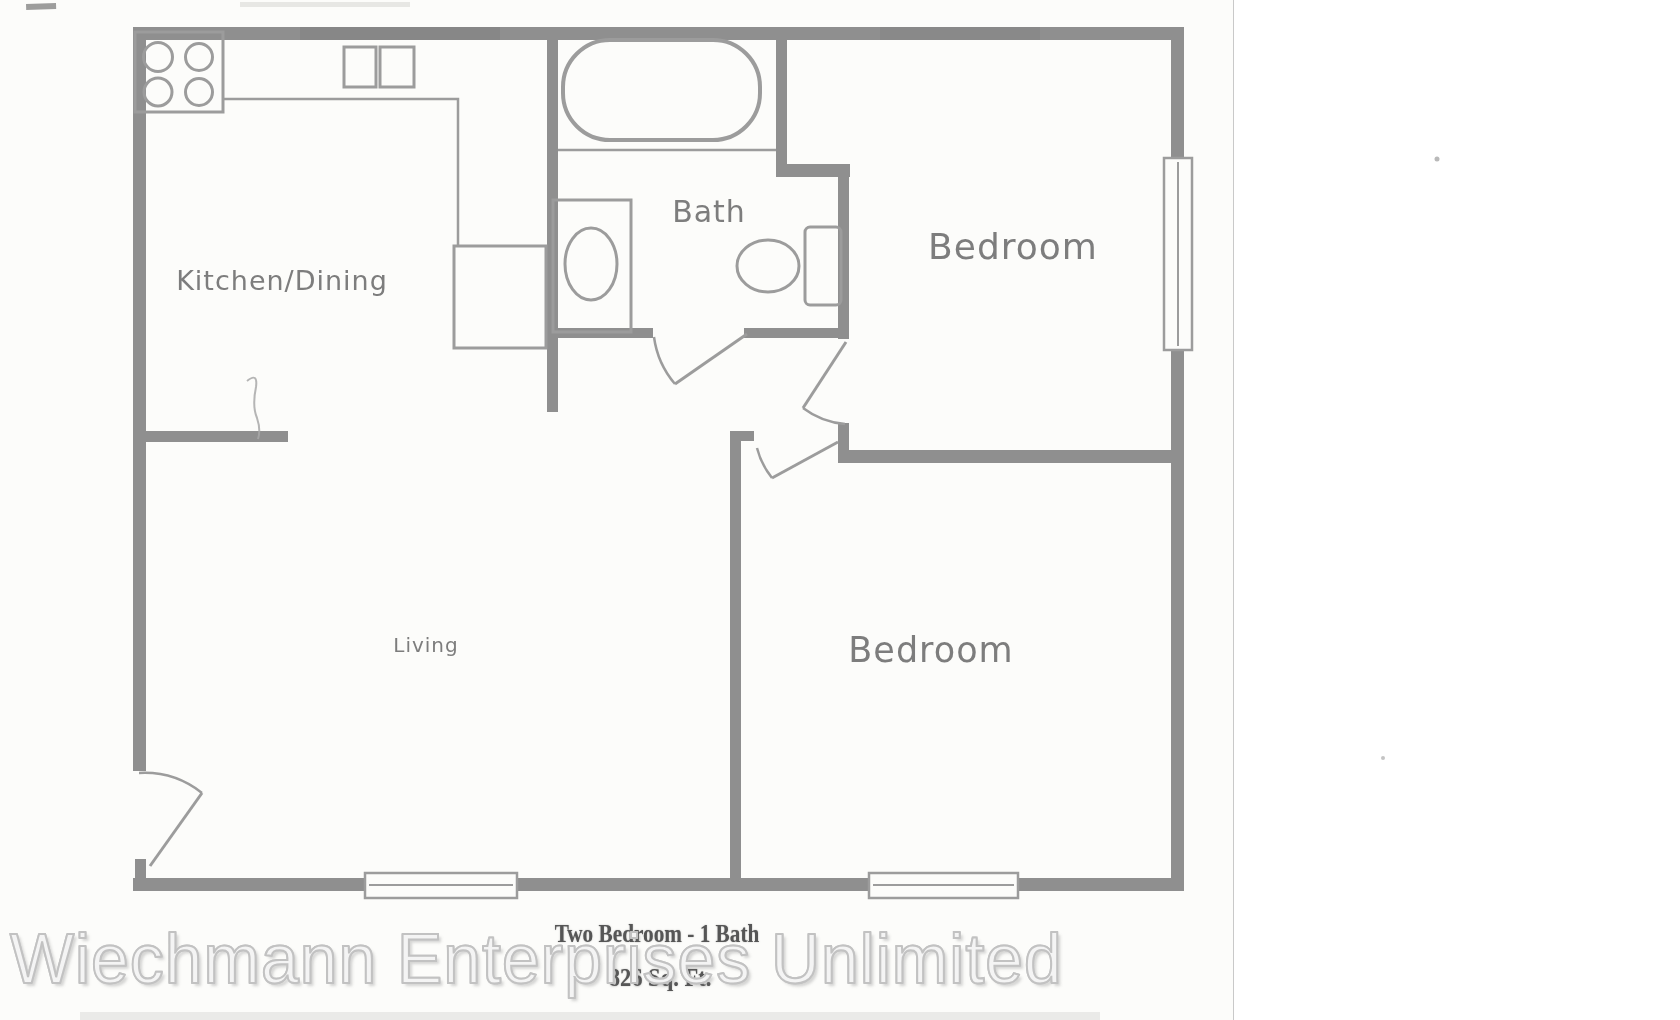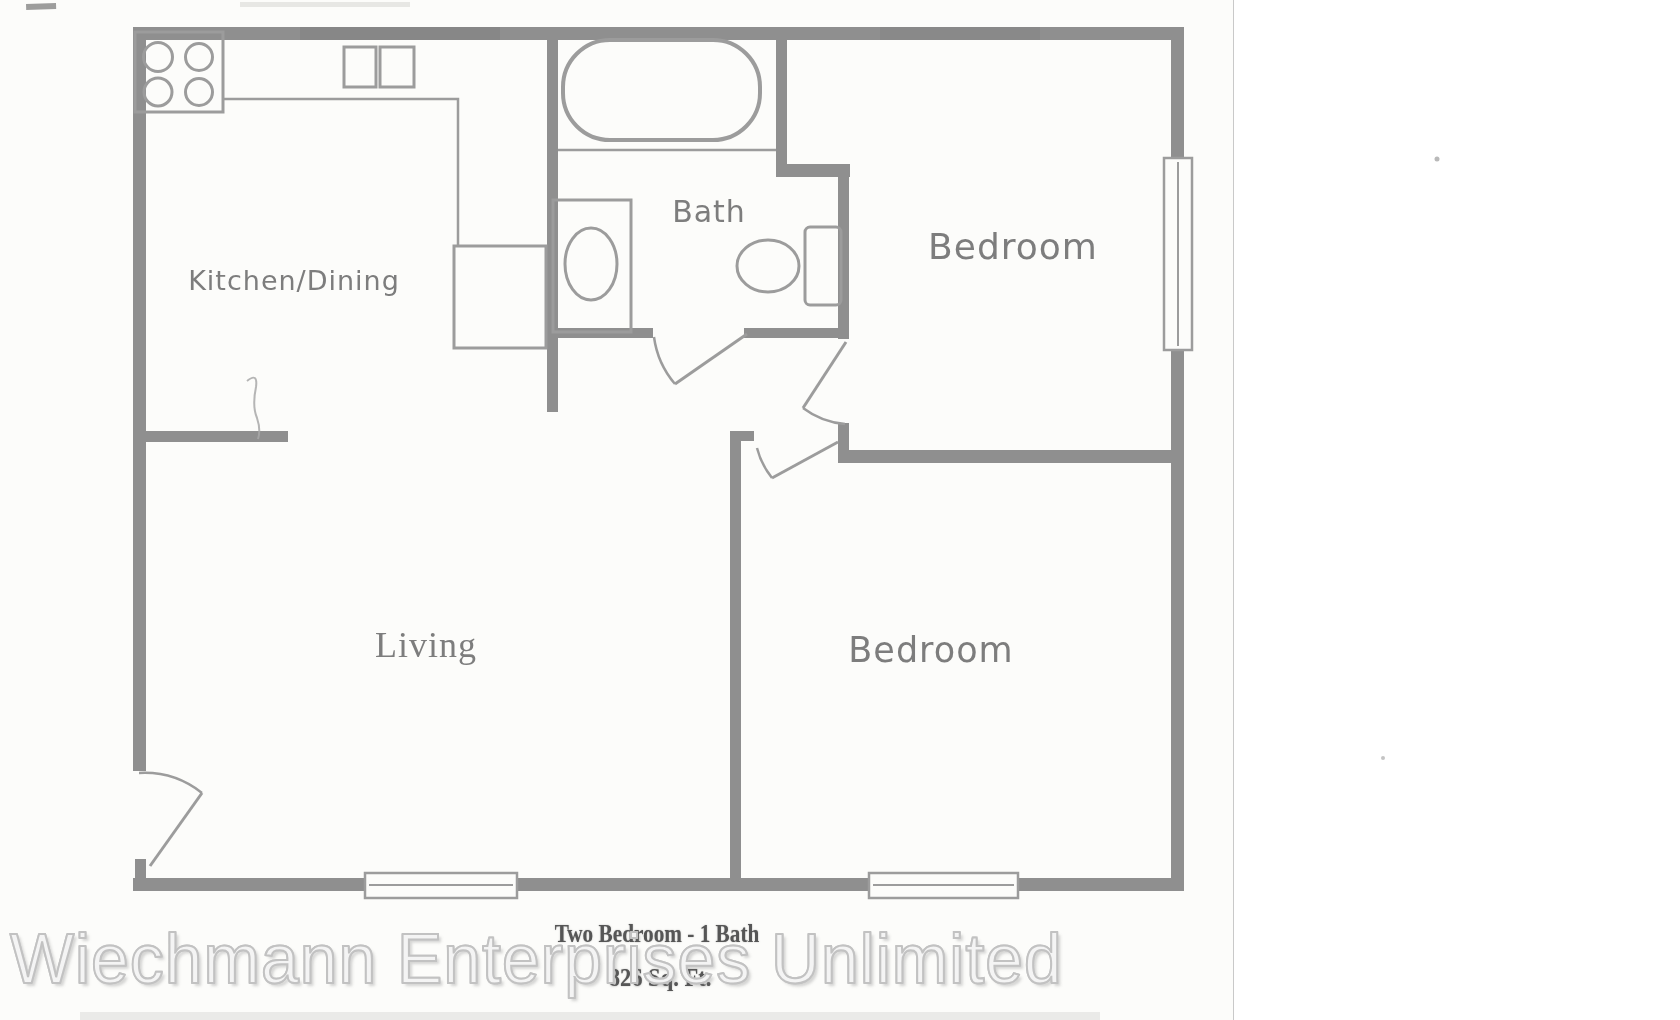--- a/index.html
+++ b/index.html
@@ -13,24 +13,24 @@
   }
   .right-panel{
     position:absolute;left:1234px;top:0;width:446px;height:1020px;background:#ffffff;
   }
   svg.plan{position:absolute;left:0;top:0;}
   .room-label{
     position:absolute;transform:translate(-50%,-50%);
     font-family:"DejaVu Sans",sans-serif;color:#7d7d7d;
     letter-spacing:1px;white-space:nowrap;
   }
-  .lbl-kitchen{left:294px;top:280px;font-size:27px;}
+  .lbl-kitchen{left:282px;top:280px;font-size:27px;}
   .lbl-bath{left:672px;top:211px;font-size:30px;margin-left:37px;}
   .lbl-bedroom-top{left:1013px;top:246px;font-size:36px;}
-  .lbl-living{left:426px;top:645px;font-size:36px;font-family:Liberation Serif, serif;}
+  .lbl-living{left:426px;top:645px;font-size:20px;}
   .lbl-bedroom-bottom{left:931px;top:650px;font-size:35px;}
   .caption{
     position:absolute;font-family:"Liberation Serif",serif;font-weight:bold;
     color:#565656;white-space:nowrap;text-shadow:0 0 1.5px rgba(90,90,90,.55);
   }
   .caption-title{left:657px;top:920px;font-size:25px;transform:translateX(-50%) scaleX(.85);}
   .caption-area{left:660px;top:964px;font-size:25px;transform:translateX(-50%) scaleX(.9);}
   .watermark{
     position:absolute;left:10px;top:924px;font-size:70px;line-height:1;
     font-family:"Liberation Sans",sans-serif;

